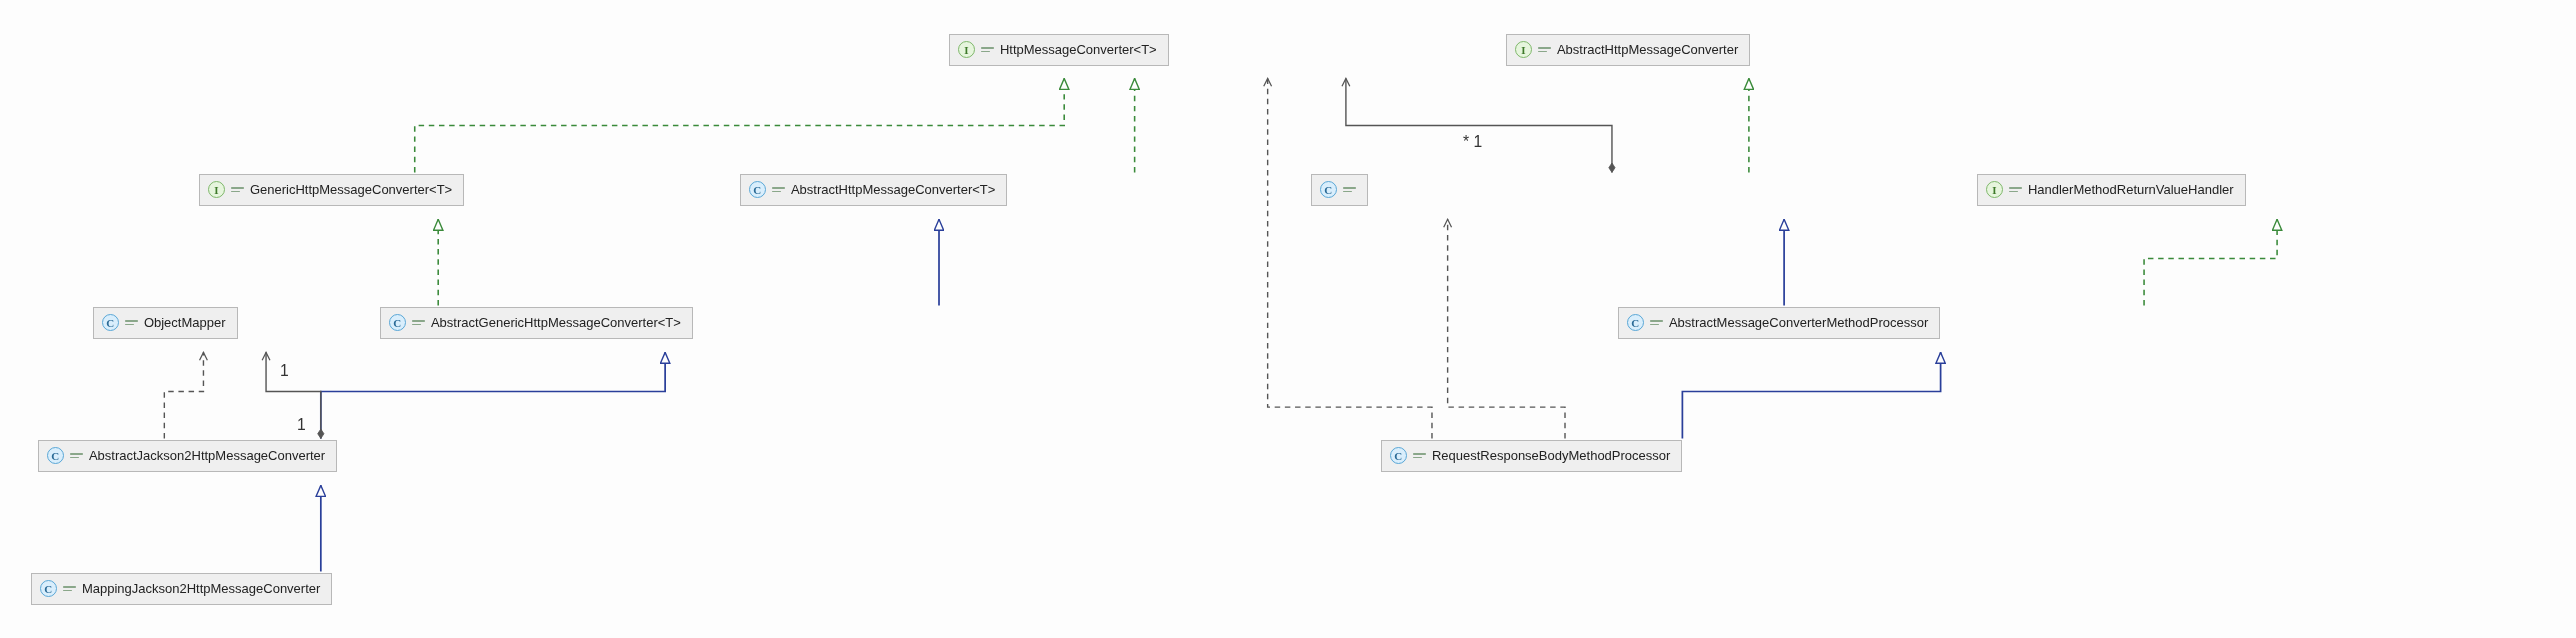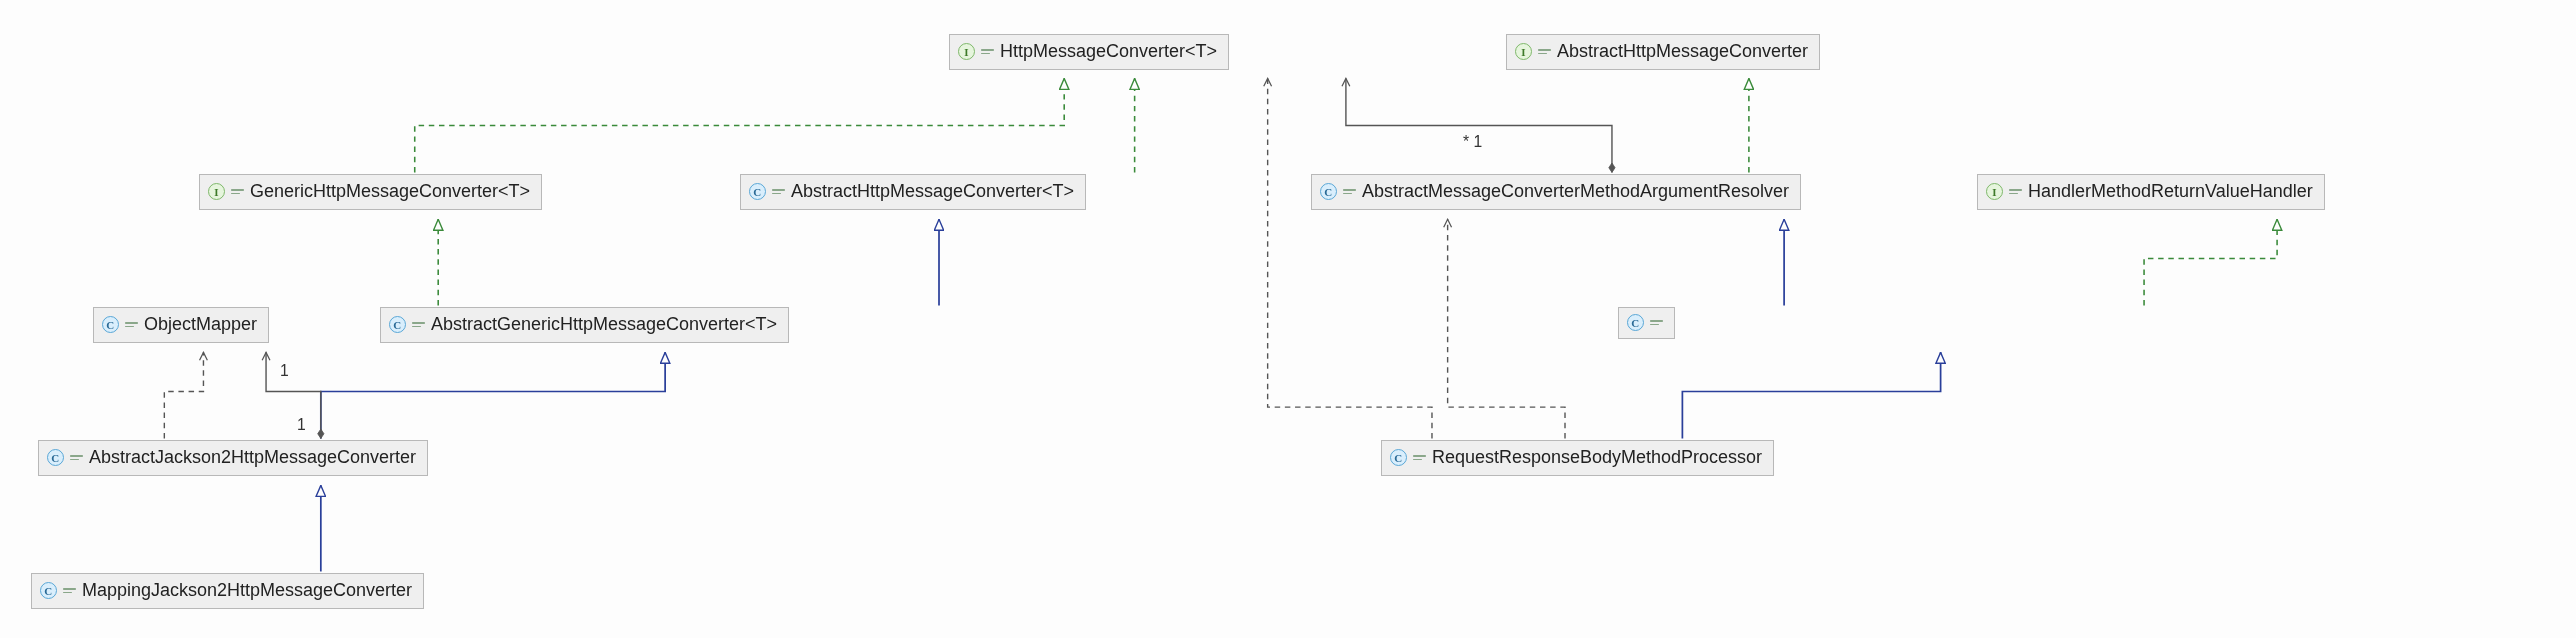--- a/index.html
+++ b/index.html
@@ -65,21 +65,21 @@
   }
   .node .mini span {
     display: block;
     height: 1.6px;
     background: #8aa78a;
     border-radius: 0.8px;
   }
   .node .mini span:nth-child(1){ width: 100%; }
   .node .mini span:nth-child(2){ width: 70%; }
   .node .label {
-    font-size: 18px;
+    font-size: 13px;
     color: #222;
   }
   .assoc-label {
     position: absolute;
     font-size: 15.7px;
     color: #333;
     background: transparent;
   }
 </style>
 </head>
@@ -170,21 +170,20 @@
       </span>
     <span class="label">AbstractHttpMessageConverter&lt;T&gt;</span>
   </div>
 
   <div class="node" style="left:1311px; top:174px;">
     <span class="badge class">C</span>
     <span class="mini">
         <span></span>
         <span></span>
       </span>
-    <span class="label">AbstractMessageConverterMethodArgumentResolver</span>
   </div>
 
   <div class="node" style="left:1977px; top:174px;">
     <span class="badge iface">I</span>
     <span class="mini">
         <span></span>
         <span></span>
       </span>
     <span class="label">HandlerMethodReturnValueHandler</span>
   </div>
@@ -206,20 +205,21 @@
       </span>
     <span class="label">AbstractGenericHttpMessageConverter&lt;T&gt;</span>
   </div>
 
   <div class="node" style="left:1618px; top:307px;">
     <span class="badge class">C</span>
     <span class="mini">
         <span></span>
         <span></span>
       </span>
+    <span class="label">AbstractMessageConverterMethodProcessor</span>
   </div>
 
   <div class="node" style="left:38px; top:440px;">
     <span class="badge class">C</span>
     <span class="mini">
         <span></span>
         <span></span>
       </span>
     <span class="label">AbstractJackson2HttpMessageConverter</span>
   </div>

